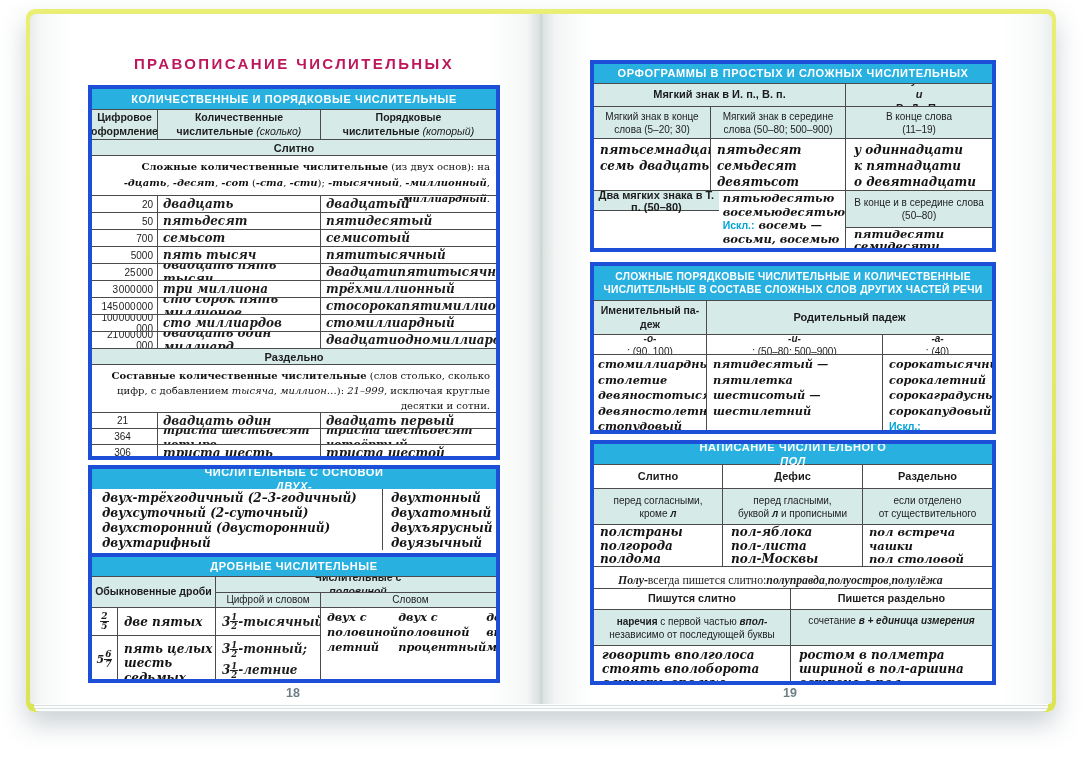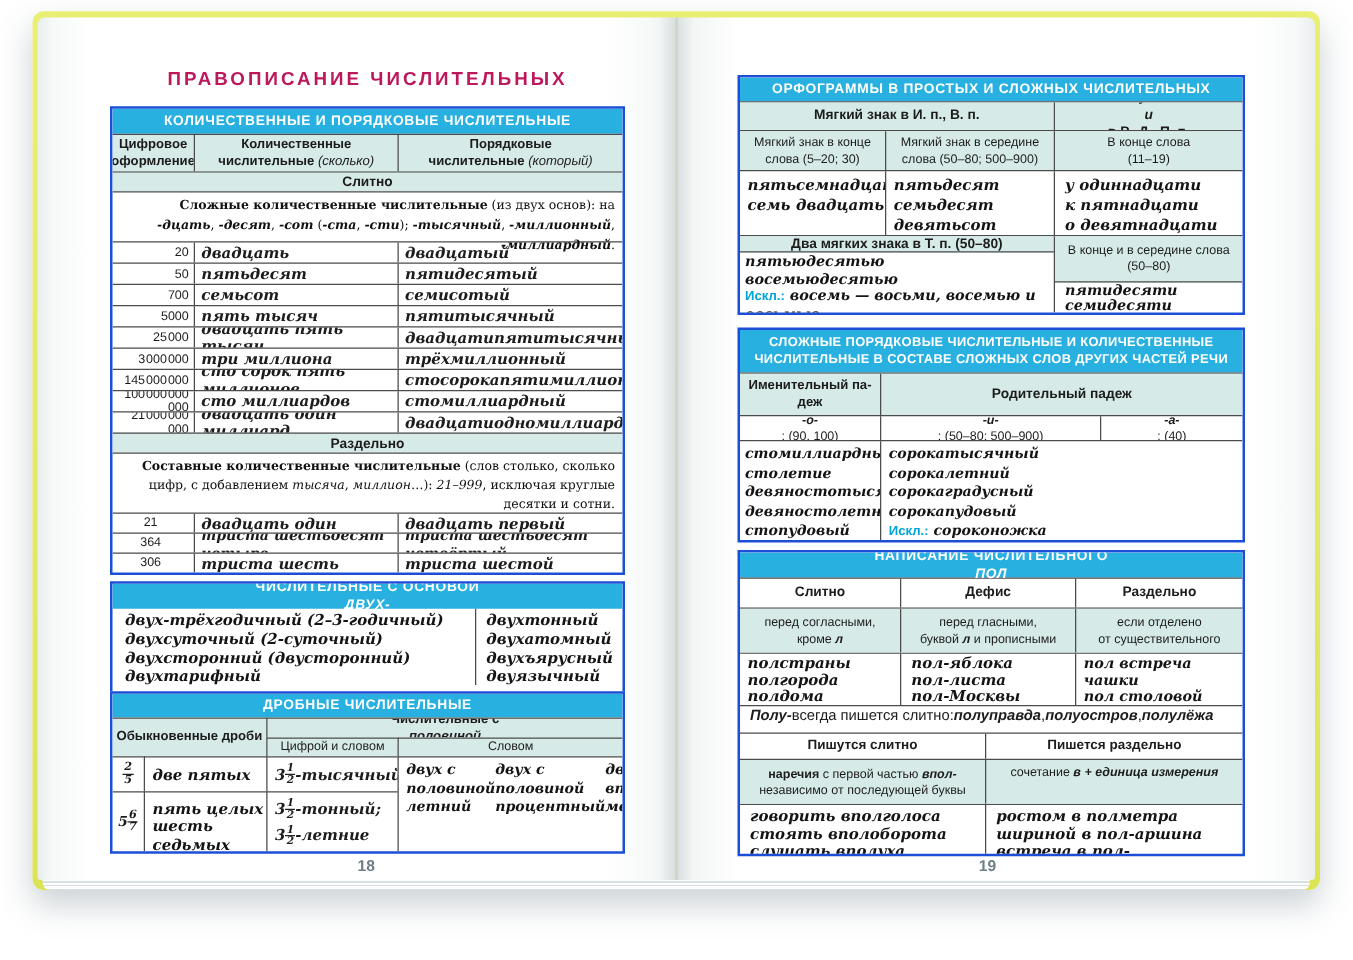--- a/index.html
+++ b/index.html
@@ -12,21 +12,21 @@
   .page-l{left:30px;width:511px;border-radius:6px 0 0 3px;
     background:linear-gradient(to right,#e9edec 0,#f7f9f9 12px,#ffffff 45px,#ffffff 455px,#f6f8f8 492px,#eef1f1 511px)}
   .page-r{left:541px;width:511px;border-radius:0 6px 3px 0;
     background:linear-gradient(to left,#eaeeee 0,#f7f9f9 14px,#ffffff 50px,#ffffff 460px,#f4f6f6 495px,#ebefee 511px)}
   .gutter{position:absolute;left:527px;top:14px;width:28px;height:690px;z-index:3;pointer-events:none;
     background:linear-gradient(to right,rgba(110,125,130,0),rgba(110,125,130,.16) 45%,rgba(110,125,130,.26) 50%,rgba(110,125,130,.12) 58%,rgba(110,125,130,0))}
   .edges{position:absolute;left:34px;top:703px;width:1014px;height:9px;z-index:1;border-radius:0 0 6px 6px;
     background:repeating-linear-gradient(to bottom,#fdfdfd 0 2px,#d9e0e1 2px 3px)}
   .pgnum{position:absolute;z-index:6;font-weight:bold;font-size:12.5px;color:#6d7e84;text-align:center;width:60px}
   
-  .tbl{position:absolute;z-index:5;border:2px solid #1d4ed8;background:#fff;overflow:hidden}
+  .tbl{position:absolute;z-index:5;border:4px solid #1d4ed8;background:#fff;overflow:hidden}
   .hbar{background:#28b1e0;color:#fff;font-weight:bold;font-size:11px;line-height:1.3;letter-spacing:.6px;
     display:flex;flex-direction:column;align-items:center;justify-content:center;text-align:center;height:20px}
   .row{display:flex}
   .c{overflow:hidden}
   .bt{border-top:1px solid #4b4b4b}
   .bl{border-left:1px solid #4b4b4b}
   .aqua{background:#d6ebe8}
   .ch{font-weight:bold;font-size:10.5px;line-height:1.25;text-align:center;
     display:flex;flex-direction:column;justify-content:center;align-items:center}
   .band{font-weight:bold;font-size:11px;text-align:center;display:flex;align-items:center;justify-content:center}
@@ -280,21 +280,21 @@
         <div>семьдесят</div>
         <div>девятьсот</div>
       </div>
     <div class="c bl serifL lines" style="flex:1;font-size:12px;line-height:16px;padding:3px 0 0 8px">
         <div>у одиннадцати</div>
         <div>к пятнадцати</div>
         <div>о девятнадцати</div>
       </div>
   </div>
   <div class="row bt" style="height:62px">
-    <div style="width:251px;display:flex;flex-direction:column">
+    <div style="width:251px;display:flex;">
       <div class="band aqua" style="height:20px;border-bottom:1px solid #4b4b4b">Два мягких знака в Т. п. (50–80)</div>
       <div class="serifL lines" style="flex:1;font-size:11.5px;line-height:13.5px;padding:1px 0 0 4px">
           <div><span>пятьюдесятью</span></div>
           <div><span>восемьюдесятью</span></div>
           <div><span class="ex">Искл.:</span><span> восемь — восьми, восемью и восьмью</span></div>
         </div>
     </div>
     <div class="bl" style="flex:1;display:flex;flex-direction:column">
       <div class="c desc aqua lines" style="height:38px;border-bottom:1px solid #4b4b4b">
           <div>В конце и в середине слова</div>
@@ -335,20 +335,26 @@
       </div>
   </div>
   <div class="row bt" style="height:82px">
     <div class="c serifL lines" style="width:112px;font-size:11.3px;line-height:15.5px;padding:2px 0 0 4px">
         <div>стомиллиардный</div>
         <div>столетие</div>
         <div>девяностотысячный</div>
         <div>девяностолетний</div>
         <div>стопудовый</div>
       </div>
+    <div class="c bl serifL lines" style="width:176px;font-size:11.3px;line-height:15.5px;padding:2px 0 0 6px">
+        <div>пятидесятый — пятилетка</div>
+        <div>шестисотый — шестилетний</div>
+        <div></div>
+        <div>Семипалатинск</div>
+      </div>
     <div class="c bl serifL lines" style="flex:1;font-size:11.3px;line-height:15.5px;padding:2px 0 0 6px">
         <div><span>сорокатысячный</span></div>
         <div><span>сорокалетний</span></div>
         <div><span>сорокаградусный</span></div>
         <div><span>сорокапудовый</span></div>
         <div><span class="ex">Искл.:</span><span> сороконожка</span></div>
       </div>
   </div>
 </div>
 
@@ -385,21 +391,21 @@
     <div class="c bl serifL lines" style="width:140px;font-size:12px;line-height:13.5px;padding:1px 0 0 8px">
         <div>пол-яблока</div>
         <div>пол-листа</div>
         <div>пол-Москвы</div>
       </div>
     <div class="c bl serifL lines" style="flex:1;font-size:11.5px;line-height:13.5px;padding:1px 0 0 6px">
         <div>пол встреча чашки</div>
         <div>пол столовой ложки</div>
       </div>
   </div>
-  <div class="bt" style="height:22px;font-family:Liberation Sans, sans-serif;font-size:11.8px;display:flex;align-items:flex-start;padding-left:8px">
+  <div class="bt" style="height:22px;font-family:Liberation Serif, serif;font-size:11.8px;display:flex;align-items:flex-end;padding-left:24px">
       <span class="bi">Полу-</span>
       <span> всегда пишется слитно: </span>
       <span class="bi">полуправда</span>
       <span>, </span>
       <span class="bi">полуостров</span>
       <span>, </span>
       <span class="bi">полулёжа</span>
     </div>
   <div class="row bt" style="height:21px">
     <div class="c ch" style="width:196px;font-size:10.8px">Пишутся слитно</div>

